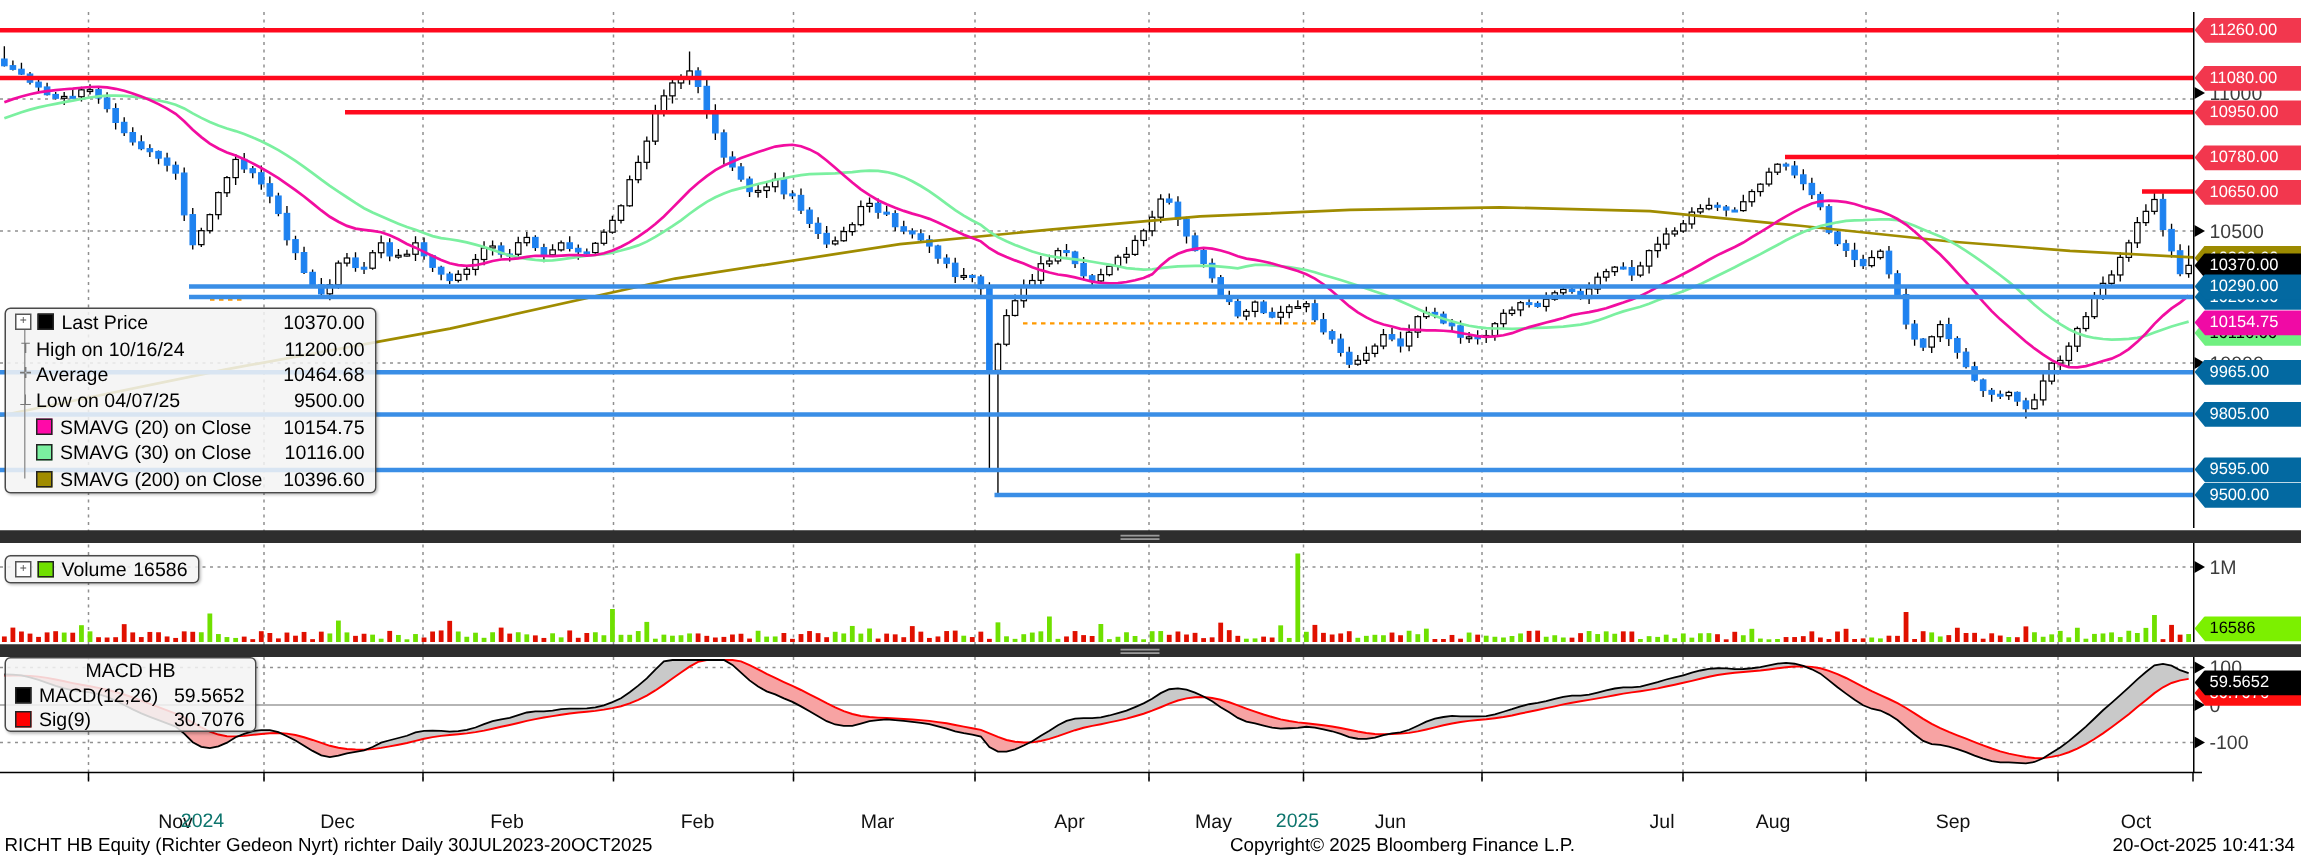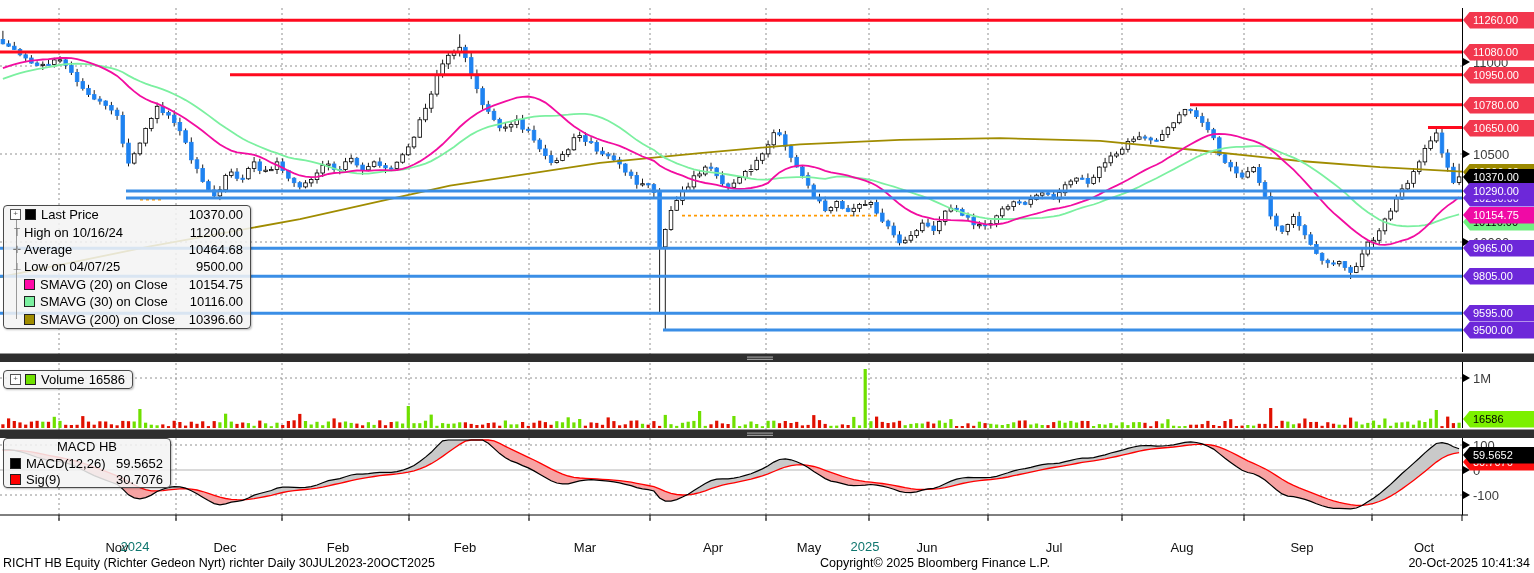--- a/index.html
+++ b/index.html
@@ -4,21 +4,21 @@
 <style>
   html,body{margin:0;padding:0;background:#fff;}
   #screen{position:relative;width:1534px;height:573px;background:#fff;overflow:hidden;
           font-family:"Liberation Sans", sans-serif;}
   #chart-svg{position:absolute;left:0;top:0;}
   
   #flags{position:absolute;right:0;top:0;width:72px;height:573px;}
   .flag{position:absolute;left:1px;width:71px;height:17px;box-sizing:border-box;
         font-size:11px;line-height:17px;padding-left:10px;color:#fff;white-space:nowrap;
         clip-path:polygon(7px 0,100% 0,100% 100%,7px 100%,0 50%);}
-  .f-red{background:#f2374e}.f-blue{background:#6d28d9}.f-black{background:#000}
+  .f-red{background:#f2374e}.f-blue{background:#0369a1}.f-black{background:#000}
   .f-magenta{background:#f00aa5}.f-green{background:#70f080;color:#000}
   .f-olive{background:#9c8a00}.f-volgreen{background:#7cf000;color:#000}
   .f-sigred{background:#ff0f0f}
   
   
   .legend{position:absolute;background:rgba(243,243,243,0.86);border:1px solid #4a4a4a;
           border-radius:4px;box-shadow:1px 1px 2px rgba(0,0,0,0.25);font-size:13px;color:#000;}
   .lrow{display:flex;align-items:center;height:17.4px;padding:0 7px 0 6px;position:relative;}
   .lrow .tree{width:14px;color:#777;font-size:10px;text-align:center;flex:0 0 14px;}
   .swatch{display:inline-block;width:11px;height:11px;margin-right:5px;flex:0 0 11px;border:1px solid #222;box-sizing:border-box;}
@@ -729,21 +729,21 @@
 
   <div id="xlabels">
       <div class="xmonth" style="left: 117px;">Nov</div>
       <div class="xmonth" style="left: 225px;">Dec</div>
       <div class="xmonth" style="left: 338px;">Feb</div>
       <div class="xmonth" style="left: 465px;">Feb</div>
       <div class="xmonth" style="left: 585px;">Mar</div>
       <div class="xmonth" style="left: 713px;">Apr</div>
       <div class="xmonth" style="left: 809px;">May</div>
       <div class="xmonth" style="left: 927px;">Jun</div>
-      <div class="xmonth" style="left: 1054px;">Jul</div>
+      <div class="xmonth" style="left: 1108px;">Jul</div>
       <div class="xmonth" style="left: 1182px;">Aug</div>
       <div class="xmonth" style="left: 1302px;">Sep</div>
       <div class="xmonth" style="left: 1424px;">Oct</div>
       <div class="xyear" style="left: 135px;">2024</div>
       <div class="xyear" style="left: 865px;">2025</div>
     </div>
 
   <div id="footer">
     <span class="desc">RICHT HB Equity (Richter Gedeon Nyrt) richter Daily 30JUL2023-20OCT2025</span>
     <span class="copy">Copyright© 2025 Bloomberg Finance L.P.</span>

